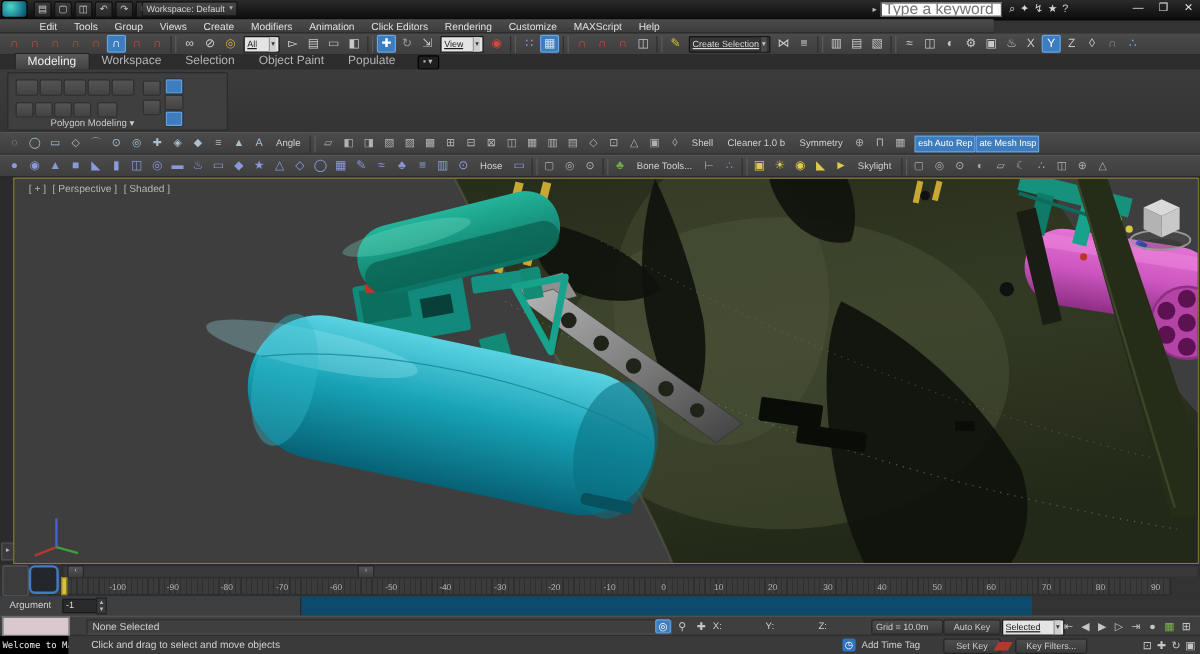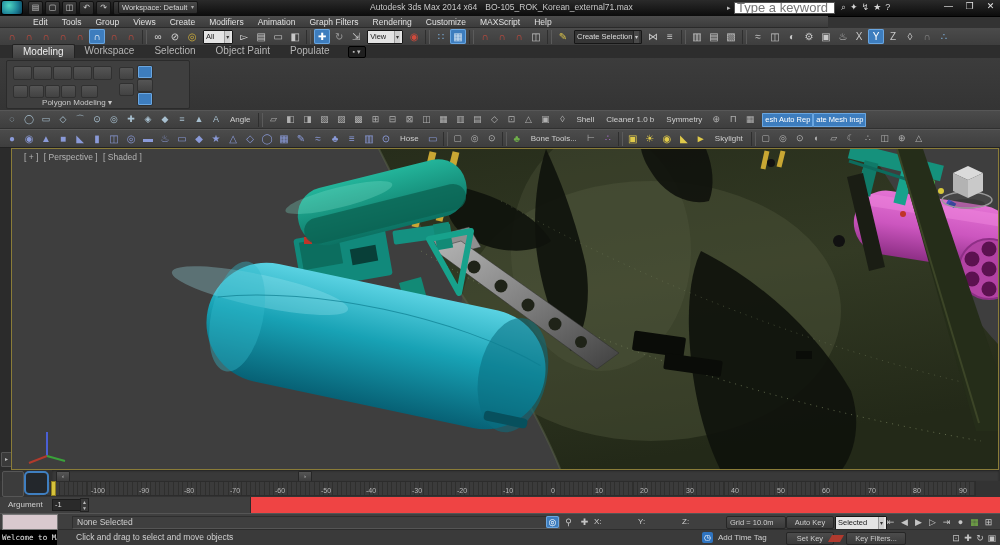--- a/index.html
+++ b/index.html
@@ -30,21 +30,21 @@
   #maintb{left:0;top:28px;width:1000px;height:18px;border-bottom:1px solid #2c2c2c;padding-left:4px;box-sizing:border-box;}
   .irun{display:flex;align-items:center;gap:1px;}
   .ti{display:inline-block;width:16px;height:15px;line-height:15px;text-align:center;font-size:10px;color:#c8c8c8;border-radius:2px;}
   .ti.s{background:#3d7dbe;box-shadow:inset 0 0 0 1px #6aa6e0;}
   .ti.sep{width:3px;height:14px;border-left:1px solid #2e2e2e;border-right:1px solid #5b5b5b;margin:0 2px;border-radius:0;}
   .steel .ti{color:#a8c0d0;font-size:9px;}
   .blue .ti{color:#8a9ad8;}
   .yellow .ti{color:#e0ca4a;}
   .grayic .ti{color:#b0b0b0;font-size:9px;}
   .combo{height:12px;background:#e4e4e4;border:1px solid #161616;color:#1a1a1a;font-size:7.5px;line-height:12px;padding:0 2px;display:flex;align-items:center;margin:0 3px;border-radius:1px;}
-  .combo .cw{overflow:hidden;white-space:nowrap;}
+  .combo .cw{overflow:hidden;white-space:nowrap;text-decoration:underline;}
   .combo .caret{margin-left:auto;font-size:6px;color:#333;background:#cfcfcf;border-left:1px solid #999;padding:0 1px;}
   .combo.dark{background:#353535;color:#ddd;}
   .combo.dark .caret{background:#4a4a4a;color:#ccc;border-left-color:#222;}
   .spacer{flex:1;}
   
   #ribtabs{left:0;top:46px;width:1000px;height:12px;background:#2d2d2d;display:flex;align-items:flex-end;padding-left:12px;box-sizing:border-box;}
   .rtab{font-size:10px;color:#b5b5b5;padding:1px 10px;height:11px;line-height:11px;}
   .rtab.active{background:linear-gradient(#5a5a5a,#424242);color:#efefef;border:1px solid #222;border-bottom:none;border-radius:2px 2px 0 0;}
   #ribcfg{margin-left:8px;font-size:7px;color:#bbb;background:#1f1f1f;border:1px solid #000;padding:0 4px;height:10px;line-height:10px;border-radius:2px;}
   #ribbody{left:0;top:58px;width:1000px;height:52px;background:linear-gradient(#3c3c3c,#343434);border-bottom:1px solid #1e1e1e;}
@@ -69,21 +69,21 @@
   .sarrow{position:absolute;top:1px;width:12px;height:9px;background:linear-gradient(#555,#3d3d3d);border:1px solid #262626;color:#ccc;font-size:6px;line-height:9px;text-align:center;border-radius:1px;}
   #handle{position:absolute;left:70px;top:1px;width:226px;height:9px;background:linear-gradient(#585858,#454545);border:1px solid #262626;border-radius:2px;color:#d0d0d0;font-size:7.5px;line-height:9px;text-align:center;}
   #rulerrow{left:0;top:481px;width:1000px;height:16px;background:#333;}
   #rulerband{position:absolute;left:40px;top:0;width:936px;height:15px;background:#3b3b3b;border:1px solid #2c2c2c;box-sizing:border-box;
     background-image:repeating-linear-gradient(90deg,#2f2f2e 0px,#2f2f2e 1px,transparent 1px,transparent 4.55px);}
   .tick-label{position:absolute;top:5px;transform:translateX(-50%);font-size:7px;color:#b8b8b8;background:transparent;}
   #marker{position:absolute;left:51px;top:0px;width:5px;height:15px;background:#d6c23c;border:1px solid #8f7f1e;box-sizing:border-box;}
   #cornersq{left:2px;top:471px;width:20px;height:24px;background:#3c3c3c;border:1px solid #565656;border-radius:2px;}
   #curvebtn{left:24px;top:471px;width:25px;height:24px;background:#23272c;border:2px solid #3f7fc1;border-radius:5px;box-sizing:border-box;}
   
-  #argrow{left:0;top:497px;width:1000px;height:16px;background:#ef4444;}
+  #argrow{left:0;top:497px;width:860px;height:16px;background:#0c4a6e;}
   #argpanel{position:absolute;left:0;top:0;width:250px;height:16px;background:#3f3f3f;border-right:1px solid #2a2a2a;}
   #argpanel .lab{position:absolute;left:8px;top:3px;font-size:8px;color:#cfcfcf;}
   .field{background:#2a2a2a;border:1px solid #1c1c1c;color:#ddd;font-size:7.5px;line-height:10px;padding:0 2px;}
   #argval{position:absolute;left:52px;top:2px;width:26px;height:10px;}
   .spin{position:absolute;width:7px;height:12px;font-size:5px;color:#bbb;line-height:6px;text-align:center;background:#3a3a3a;border:1px solid #222;}
   
   #status1{left:0;top:513px;width:1000px;height:16px;background:#3f3f3f;border-top:1px solid #555;}
   #status2{left:0;top:529px;width:1000px;height:16px;background:#3a3a3a;border-top:1px solid #2d2d2d;text-decoration:underline;}
   #mxs-pink{left:2px;top:514px;width:54px;height:14px;background:#d9c9ce;border:1px solid #777;}
   #mxs-out{left:0px;top:530px;width:57px;height:15px;background:#000;color:#e8e8e8;font-family:"DejaVu Sans Mono",monospace;font-size:7.5px;line-height:15px;white-space:nowrap;overflow:hidden;padding-left:2px;box-sizing:border-box;}
@@ -109,23 +109,20 @@
     <span class="qbtn">▤</span>
         <span class="qbtn">▢</span>
         <span class="qbtn">◫</span>
         <span class="qbtn">↶</span>
         <span class="qbtn">↷</span>
         <span class="qbtn">⧉</span>
       </div>
     <div id="workspace">
       <span>Workspace: Default</span><span class="caret">▾</span>
     </div>
-    <div id="titletext">
-      <span>Autodesk 3ds Max 2014 x64</span><b>BO-105_ROK_Korean_external71.max</b>
-    </div>
     <div id="searchwrap">
       <span id="search-toggle">▸</span>
       <input id="searchbox" placeholder="Type a keyword or phrase" style="">
       <div class="ic-row">
 
       <span>⌕</span>
           <span>✦</span>
           <span>↯</span>
           <span>★</span>
           <span>?</span>
@@ -140,21 +137,21 @@
 
   <div id="menubar" class="abs">
 
   <span>Edit</span>
       <span>Tools</span>
       <span>Group</span>
       <span>Views</span>
       <span>Create</span>
       <span>Modifiers</span>
       <span>Animation</span>
-      <span>Graph Filters</span>
+      <span>Click Editors</span>
       <span>Rendering</span>
       <span>Customize</span>
       <span>MAXScript</span>
       <span>Help</span>
     </div>
 
   <div id="maintb" class="abs tbar">
     <div class="irun">
 
     <span class="ti" style="color: rgb(207, 74, 60);">∩</span>

